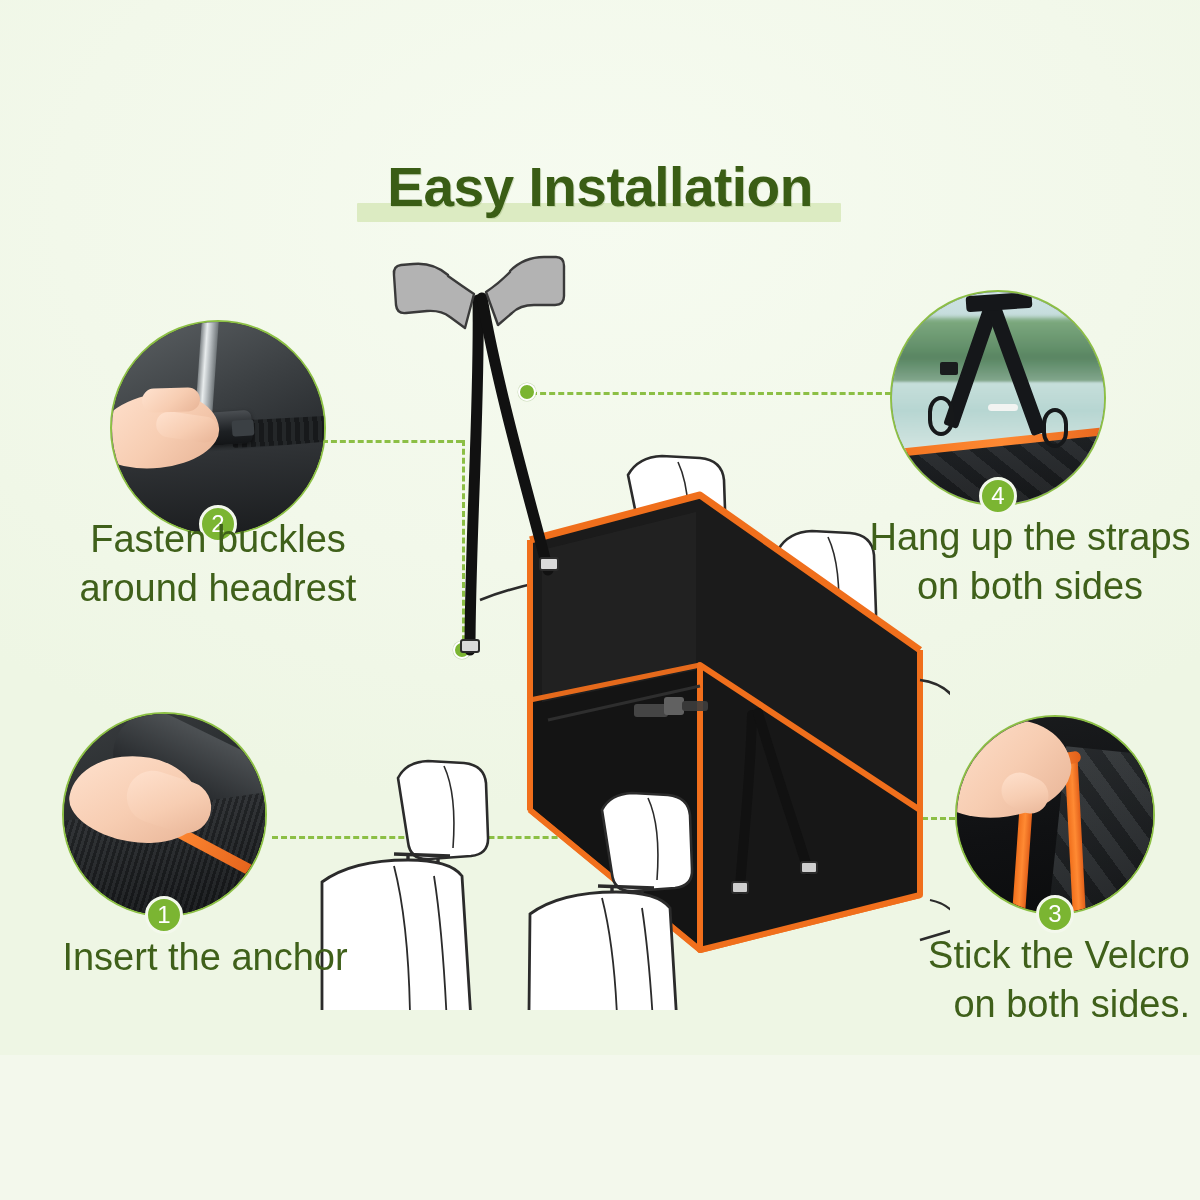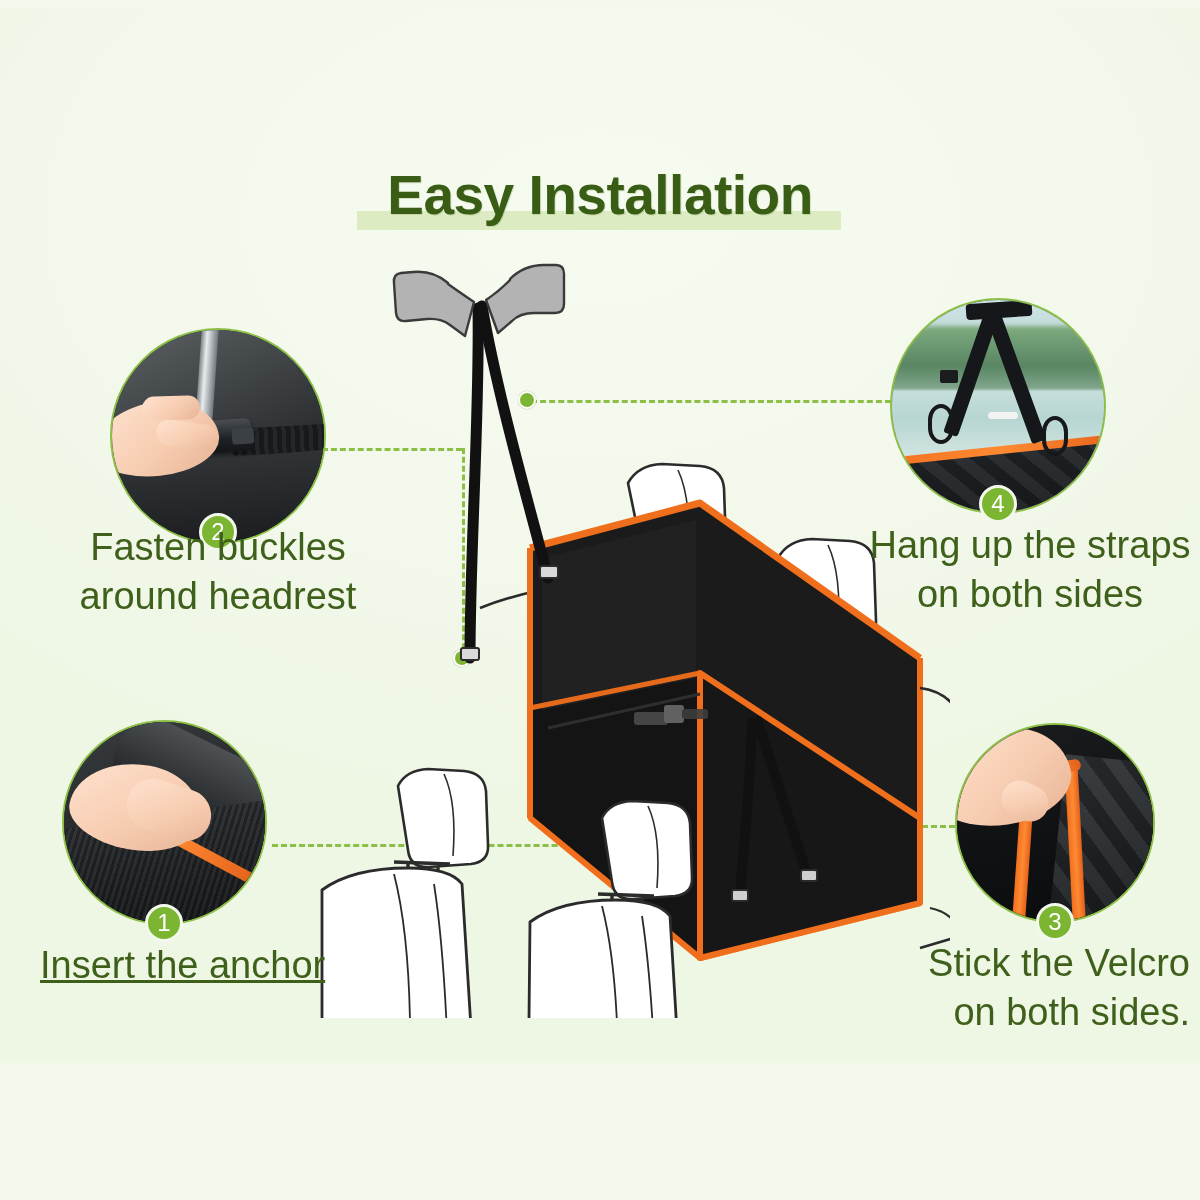--- a/index.html
+++ b/index.html
@@ -8,21 +8,20 @@
     font-family:"DejaVu Sans", sans-serif;
     background:#f3f8ec;
     overflow:hidden;
   }
   #stage{
     position:relative;
     width:1200px;height:1055px;
     background:
       radial-gradient(ellipse 900px 600px at 50% 20%, #f6fbf0 0%, #f2f8ea 60%, #eef6e4 100%);
     overflow:hidden;
-    margin-top:8px;
   }
 
   
   #title-wrap{
     position:absolute; left:0; top:158px; width:1200px;
     text-align:center;
   }
   #title-underline{
     position:absolute;
     left:357px; top:45px; width:484px; height:19px;
@@ -84,21 +83,21 @@
   }
 
   .caption{
     position:absolute;
     color:#3f601a;
     font-family:"Liberation Sans", sans-serif;
     font-size:38px;
     line-height:1.28;
     white-space:pre-line;
   }
-  .caption.c-left{text-align:left;text-decoration:underline;}
+  .caption.c-left{text-align:center;}
   .caption.c-center{text-align:center;}
 
   
   .hand{
     position:absolute;
     background:linear-gradient(140deg,#ffe2cf 0%,#f7cdb2 55%,#e8b496 100%);
     border-radius:55% 45% 50% 50%/60% 55% 45% 40%;
   }
   .strapblk{position:absolute;background:#15171a;}
   .orangebar{position:absolute;background:linear-gradient(90deg,#f06f1c,#ff8a33 50%,#e2601a);}

